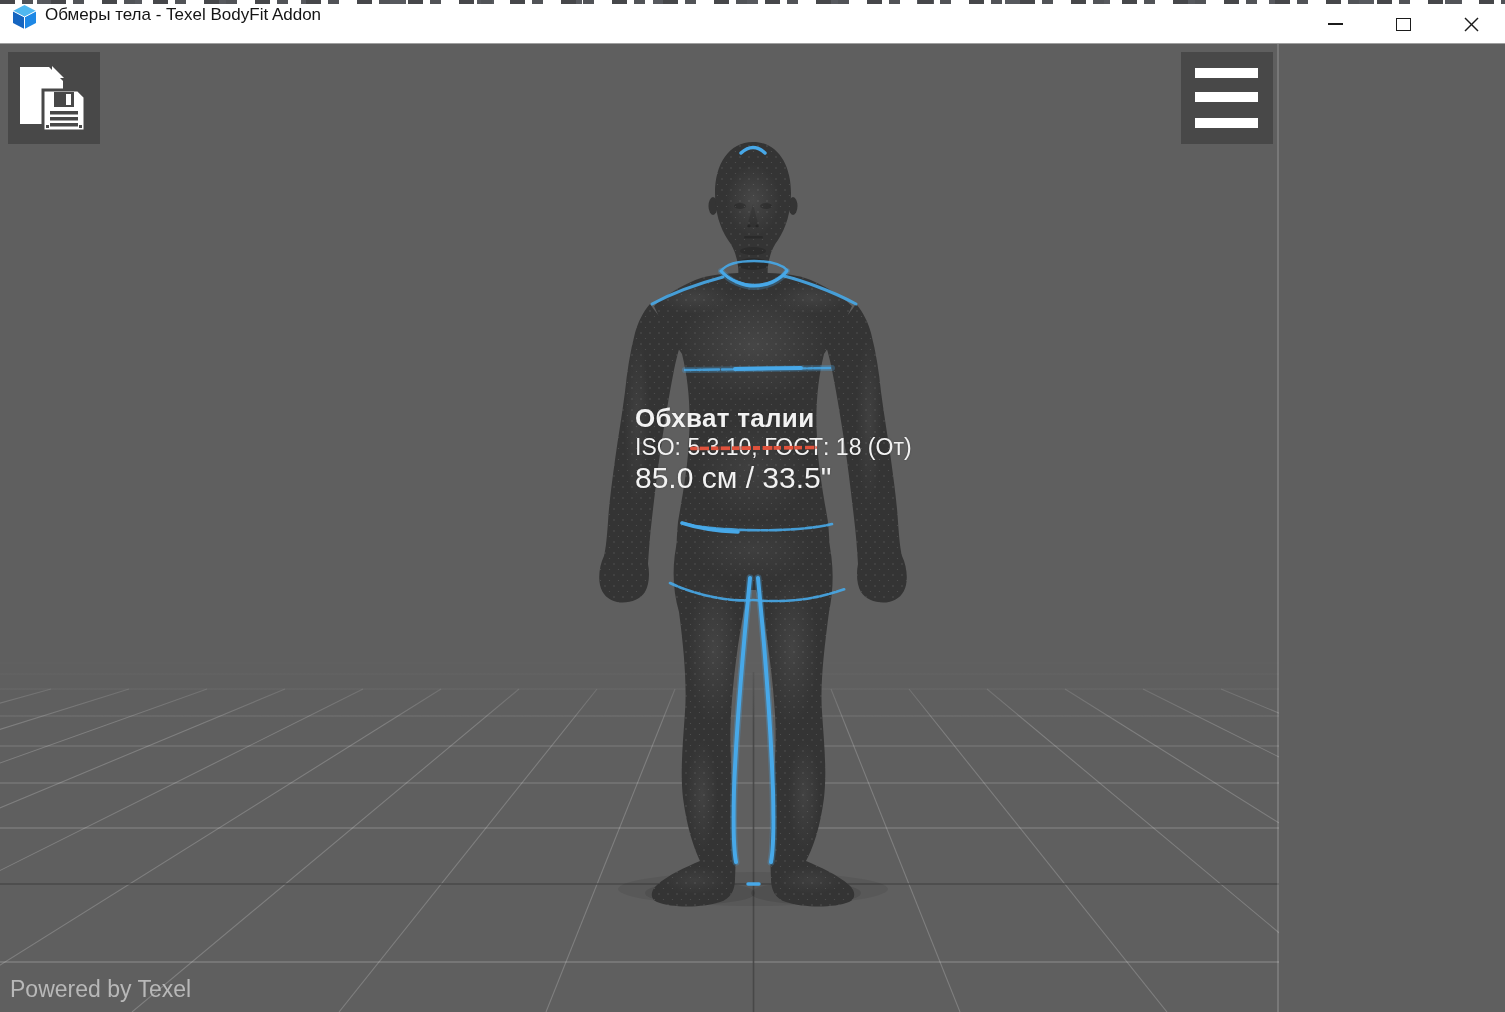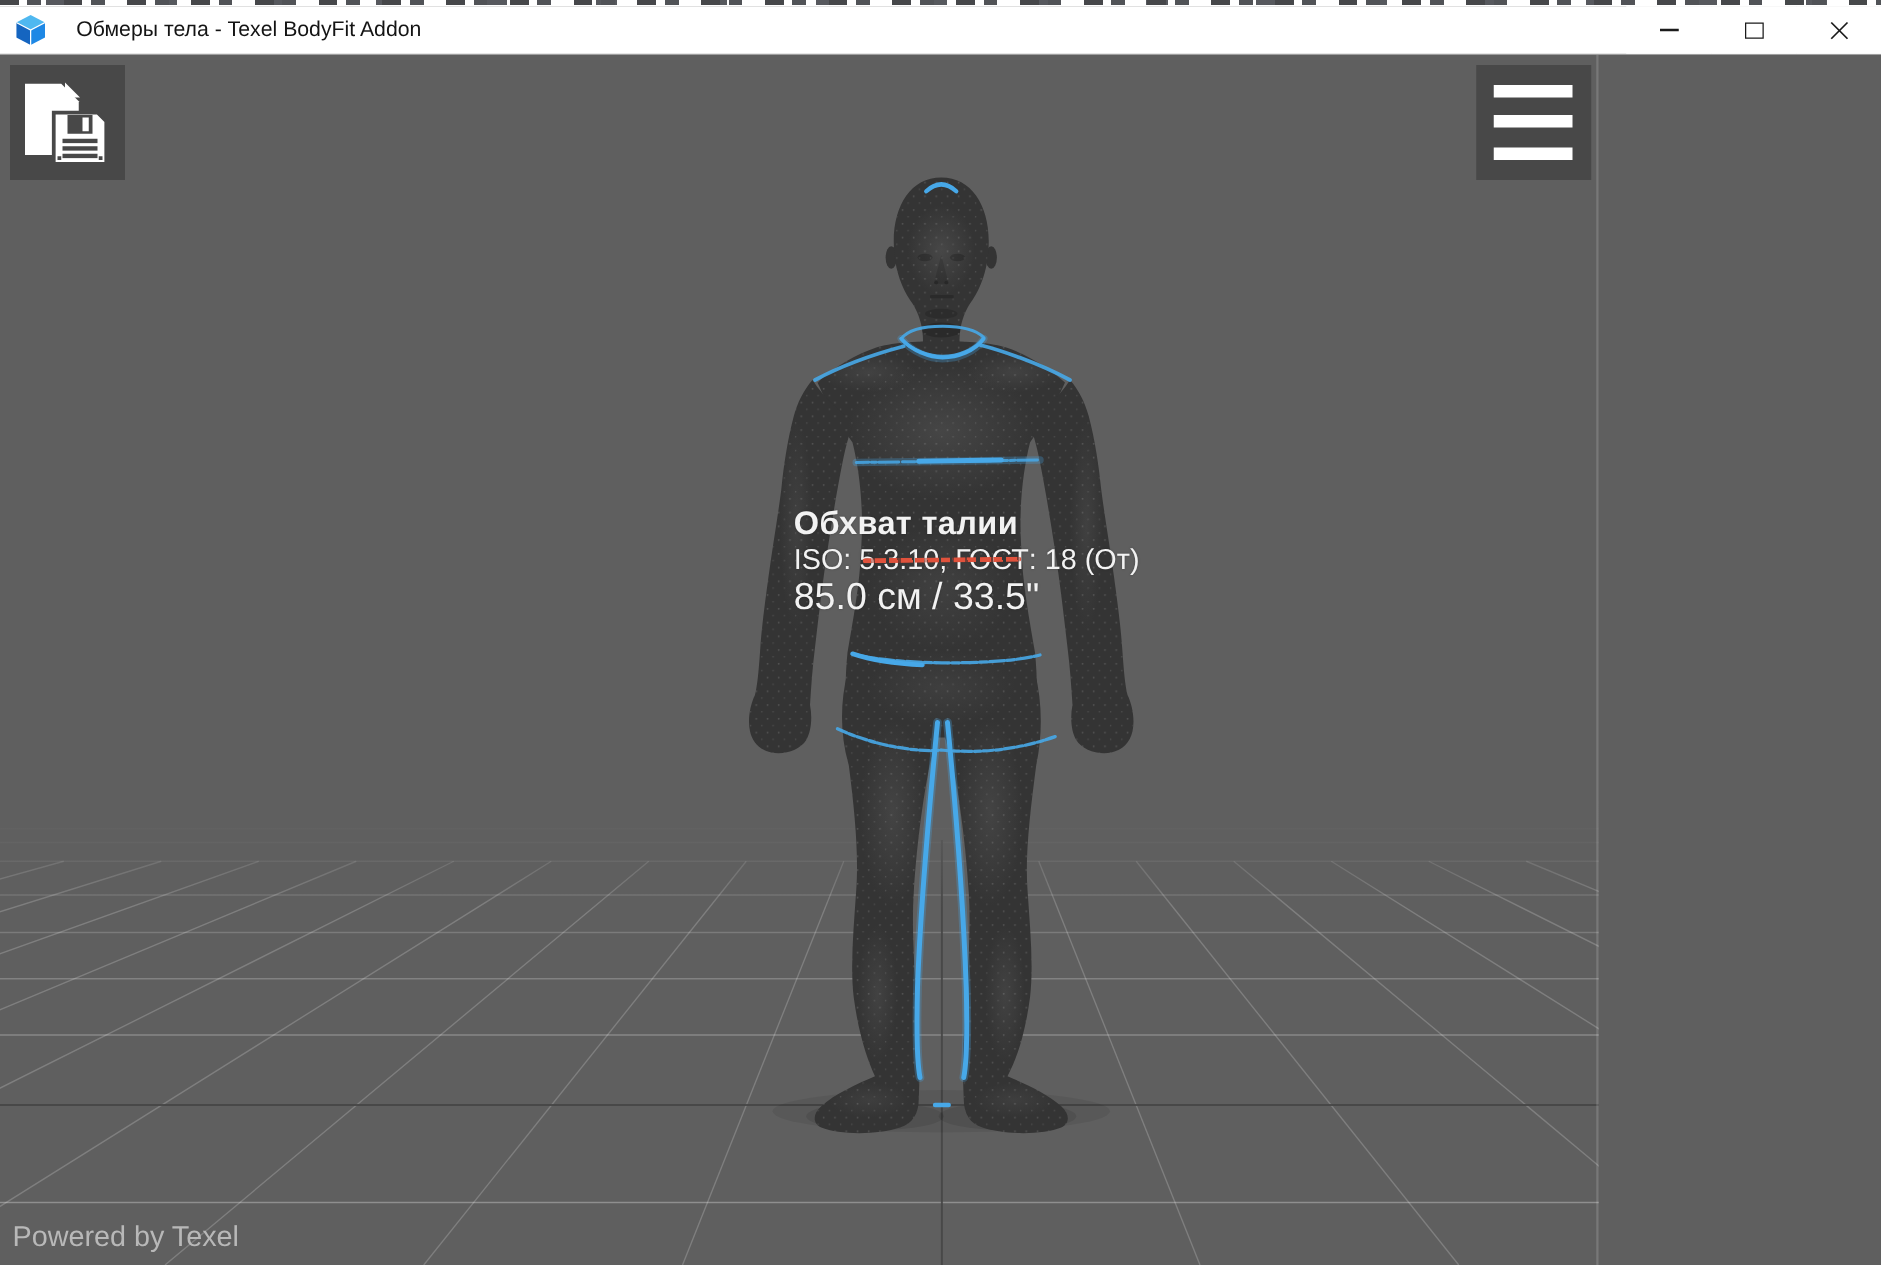--- a/index.html
+++ b/index.html
@@ -15,21 +15,21 @@
     background:
       repeating-linear-gradient(90deg,#26282b 0 15px,rgba(0,0,0,0) 15px 22px,#33363a 22px 33px,rgba(0,0,0,0) 33px 51px),
       repeating-linear-gradient(90deg,rgba(0,0,0,0) 0 37px,#3a3d42 37px 54px,rgba(0,0,0,0) 54px 88px);
     opacity:.85;
   }
   
   .titlebar{
     position:absolute;top:5px;left:0;right:0;height:38px;
     background:var(--titlebar-background,#fff);
     border-bottom:1px solid #9f9f9f;
-    display:flex;align-items:center;gap:16px;
+    display:flex;
   }
   .app-icon{margin-left:13px;width:23px;height:24px;flex:0 0 auto;}
   .title-text{margin-left:9px;font-size:17px;color:var(--title-text,#141414);white-space:nowrap;}
   .win-controls{margin-left:auto;display:flex;height:100%;}
   .win-btn{width:68px;height:100%;display:flex;align-items:center;justify-content:center;background:#fff;border:none;padding:0;cursor:default;}
   .glyph-min{width:15px;height:2px;background:#1b1b1b;}
   .glyph-max{width:13px;height:11px;border:1.4px solid #1b1b1b;background:transparent;}
   
   .viewport{position:absolute;top:44px;left:0;width:1279px;height:968px;background:var(--viewport-background,#5F5F5F);overflow:hidden;}
   .scene-svg{position:absolute;left:0;top:0;}

